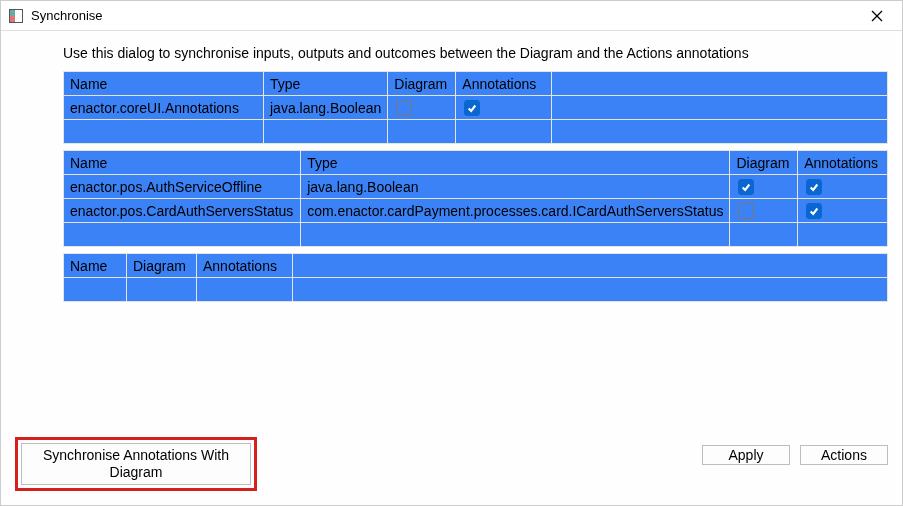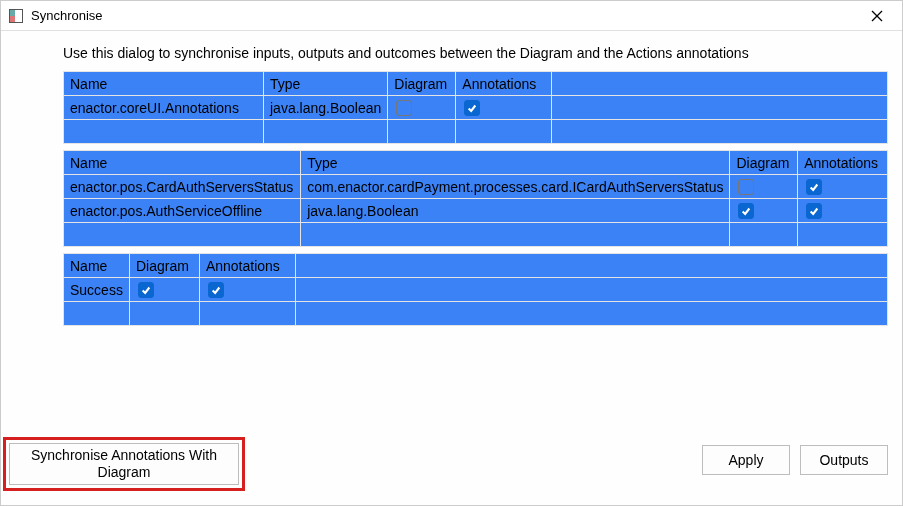--- a/index.html
+++ b/index.html
@@ -98,21 +98,21 @@
       border-color: #0a67d1;
     }
     .cb.checked svg {
       width: 10px;
       height: 10px;
     }
     .cb svg { stroke: #fff; stroke-width: 2.5; fill: none; }
     .footer {
       display: flex;
       align-items: flex-start;
-      padding: 8px 14px 14px 2px;
+      padding: 8px 14px 14px 14px;
       gap: 10px;
     }
     .big-button {
       width: 230px;
       height: 42px;
       display: flex;
       align-items: center;
       justify-content: center;
       border: 1px solid #bdbdbd;
       background: #fdfdfd;
@@ -122,21 +122,21 @@
       padding: 0 10px;
     }
     .highlight-frame {
       border: 3px solid #d6201f;
       padding: 3px;
       display: inline-block;
     }
     .spacer { flex: 1; }
     .small-button {
       width: 88px;
-      height: 30px;
+      height: 20px;
       display: flex;
       align-items: center;
       justify-content: center;
       border: 1px solid #bdbdbd;
       background: #fdfdfd;
       cursor: pointer;
       margin-top: 8px;
     }
   </style>
 </head>
@@ -201,37 +201,37 @@
         <col style="width:100px">
       </colgroup>
     <tbody>
         <tr>
       <th>Name</th>
       <th>Type</th>
       <th>Diagram</th>
       <th>Annotations</th>
     </tr>
     <tr>
+      <td>enactor.pos.AuthServiceOffline</td>
+      <td>java.lang.Boolean</td>
+      <td class="checkbox-cell"><span class="cb checked">
+              <svg viewBox="0 0 12 12">
+                <polyline points="2,6.5 5,9.5 10,3"></polyline>
+              </svg>
+            </span></td>
+      <td class="checkbox-cell"><span class="cb checked">
+              <svg viewBox="0 0 12 12">
+                <polyline points="2,6.5 5,9.5 10,3"></polyline>
+              </svg>
+            </span></td>
+    </tr>
+    <tr>
       <td>enactor.pos.CardAuthServersStatus</td>
       <td>com.enactor.cardPayment.processes.card.ICardAuthServersStatus</td>
       <td class="checkbox-cell"><span class="cb"></span></td>
-      <td class="checkbox-cell"><span class="cb checked">
-              <svg viewBox="0 0 12 12">
-                <polyline points="2,6.5 5,9.5 10,3"></polyline>
-              </svg>
-            </span></td>
-    </tr>
-    <tr>
-      <td>enactor.pos.AuthServiceOffline</td>
-      <td>java.lang.Boolean</td>
-      <td class="checkbox-cell"><span class="cb checked">
-              <svg viewBox="0 0 12 12">
-                <polyline points="2,6.5 5,9.5 10,3"></polyline>
-              </svg>
-            </span></td>
       <td class="checkbox-cell"><span class="cb checked">
               <svg viewBox="0 0 12 12">
                 <polyline points="2,6.5 5,9.5 10,3"></polyline>
               </svg>
             </span></td>
     </tr>
     <tr>
           <td></td>
           <td></td>
           <td></td>
@@ -248,43 +248,29 @@
         <col>
       </colgroup>
     <tbody>
         <tr>
       <th>Name</th>
       <th>Diagram</th>
       <th>Annotations</th>
       <th></th>
     </tr>
     <tr>
-      <td>Success</td>
-      <td class="checkbox-cell"><span class="cb checked">
-              <svg viewBox="0 0 12 12">
-                <polyline points="2,6.5 5,9.5 10,3"></polyline>
-              </svg>
-            </span></td>
-      <td class="checkbox-cell"><span class="cb checked">
-              <svg viewBox="0 0 12 12">
-                <polyline points="2,6.5 5,9.5 10,3"></polyline>
-              </svg>
-            </span></td>
-      <td></td>
-    </tr>
-    <tr>
           <td></td>
           <td></td>
           <td></td>
           <td></td>
         </tr>
   </tbody>
     </table>
 </div>
 
 <div class="footer">
   <span class="highlight-frame">
     <div class="big-button">Synchronise Annotations With Diagram</div>
   </span>
   <div class="spacer"></div>
   <div class="small-button">Apply</div>
-  <div class="small-button">Outputs</div>
+  <div class="small-button">Actions</div>
 </div>
 
 </body></html>

